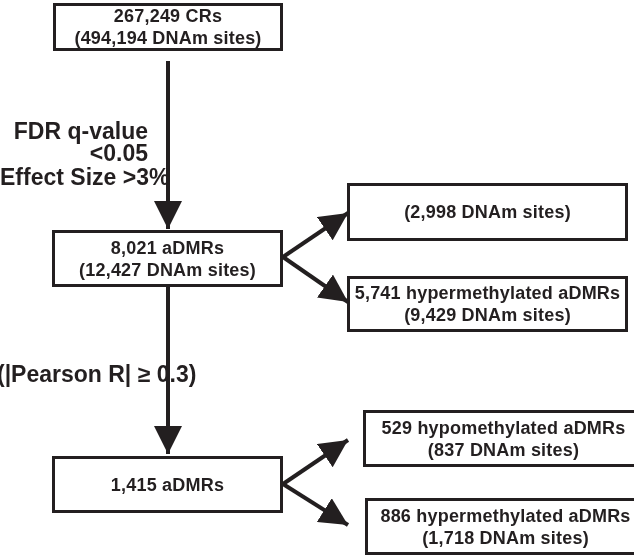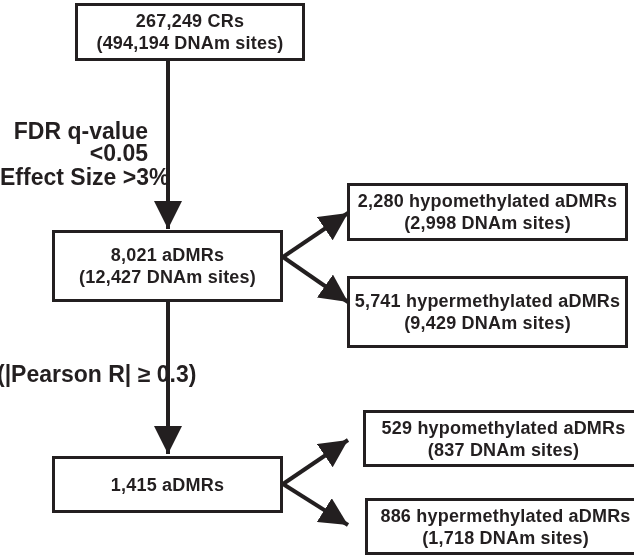--- a/index.html
+++ b/index.html
@@ -25,25 +25,25 @@
     display: flex;
     flex-direction: column;
     justify-content: center;
     align-items: center;
     text-align: center;
     font-weight: bold;
     font-size: 18px;
     line-height: 22px;
     letter-spacing: 0.2px;
   }
-  #node-top    { left: 53px;  top: 3px;   width: 230px; height: 58px; margin-left: 22px; }
-  #node-mid    { left: 52px;  top: 230px; width: 231px; height: 72px; text-align: right; }
+  #node-top    { left: 53px;  top: 3px;   width: 230px; height: 48px; }
+  #node-mid    { left: 52px;  top: 230px; width: 231px; height: 57px; text-align: right; }
   #node-bot    { left: 52px;  top: 456px; width: 231px; height: 57px; }
   #node-r1     { left: 347px; top: 183px; width: 281px; height: 58px; }
-  #node-r2     { left: 347px; top: 276px; width: 281px; height: 72px; }
+  #node-r2     { left: 347px; top: 276px; width: 281px; height: 56px; }
   #node-r3     { left: 347px; top: 410px; width: 281px; height: 57px; margin-left: 16px; }
   #node-r4     { left: 365px; top: 498px; width: 281px; height: 57px; }
   .flabel {
     position: absolute;
     font-weight: bold;
     font-size: 23px;
     line-height: 22px;
     text-align: right;
     white-space: nowrap;
   }
@@ -74,21 +74,20 @@
     <span>267,249 CRs</span>
     <span>(494,194 DNAm sites)</span>
   </div>
 
   <div class="node" id="node-mid">
     <span>8,021 aDMRs</span>
     <span>(12,427 DNAm sites)</span>
   </div>
 
   <div class="node" id="node-r1">
-    <span>2,280 hypomethylated aDMRs</span>
     <span>(2,998 DNAm sites)</span>
   </div>
 
   <div class="node" id="node-r2">
     <span>5,741 hypermethylated aDMRs</span>
     <span>(9,429 DNAm sites)</span>
   </div>
 
   <div class="node" id="node-bot">
     <span>1,415 aDMRs</span>

